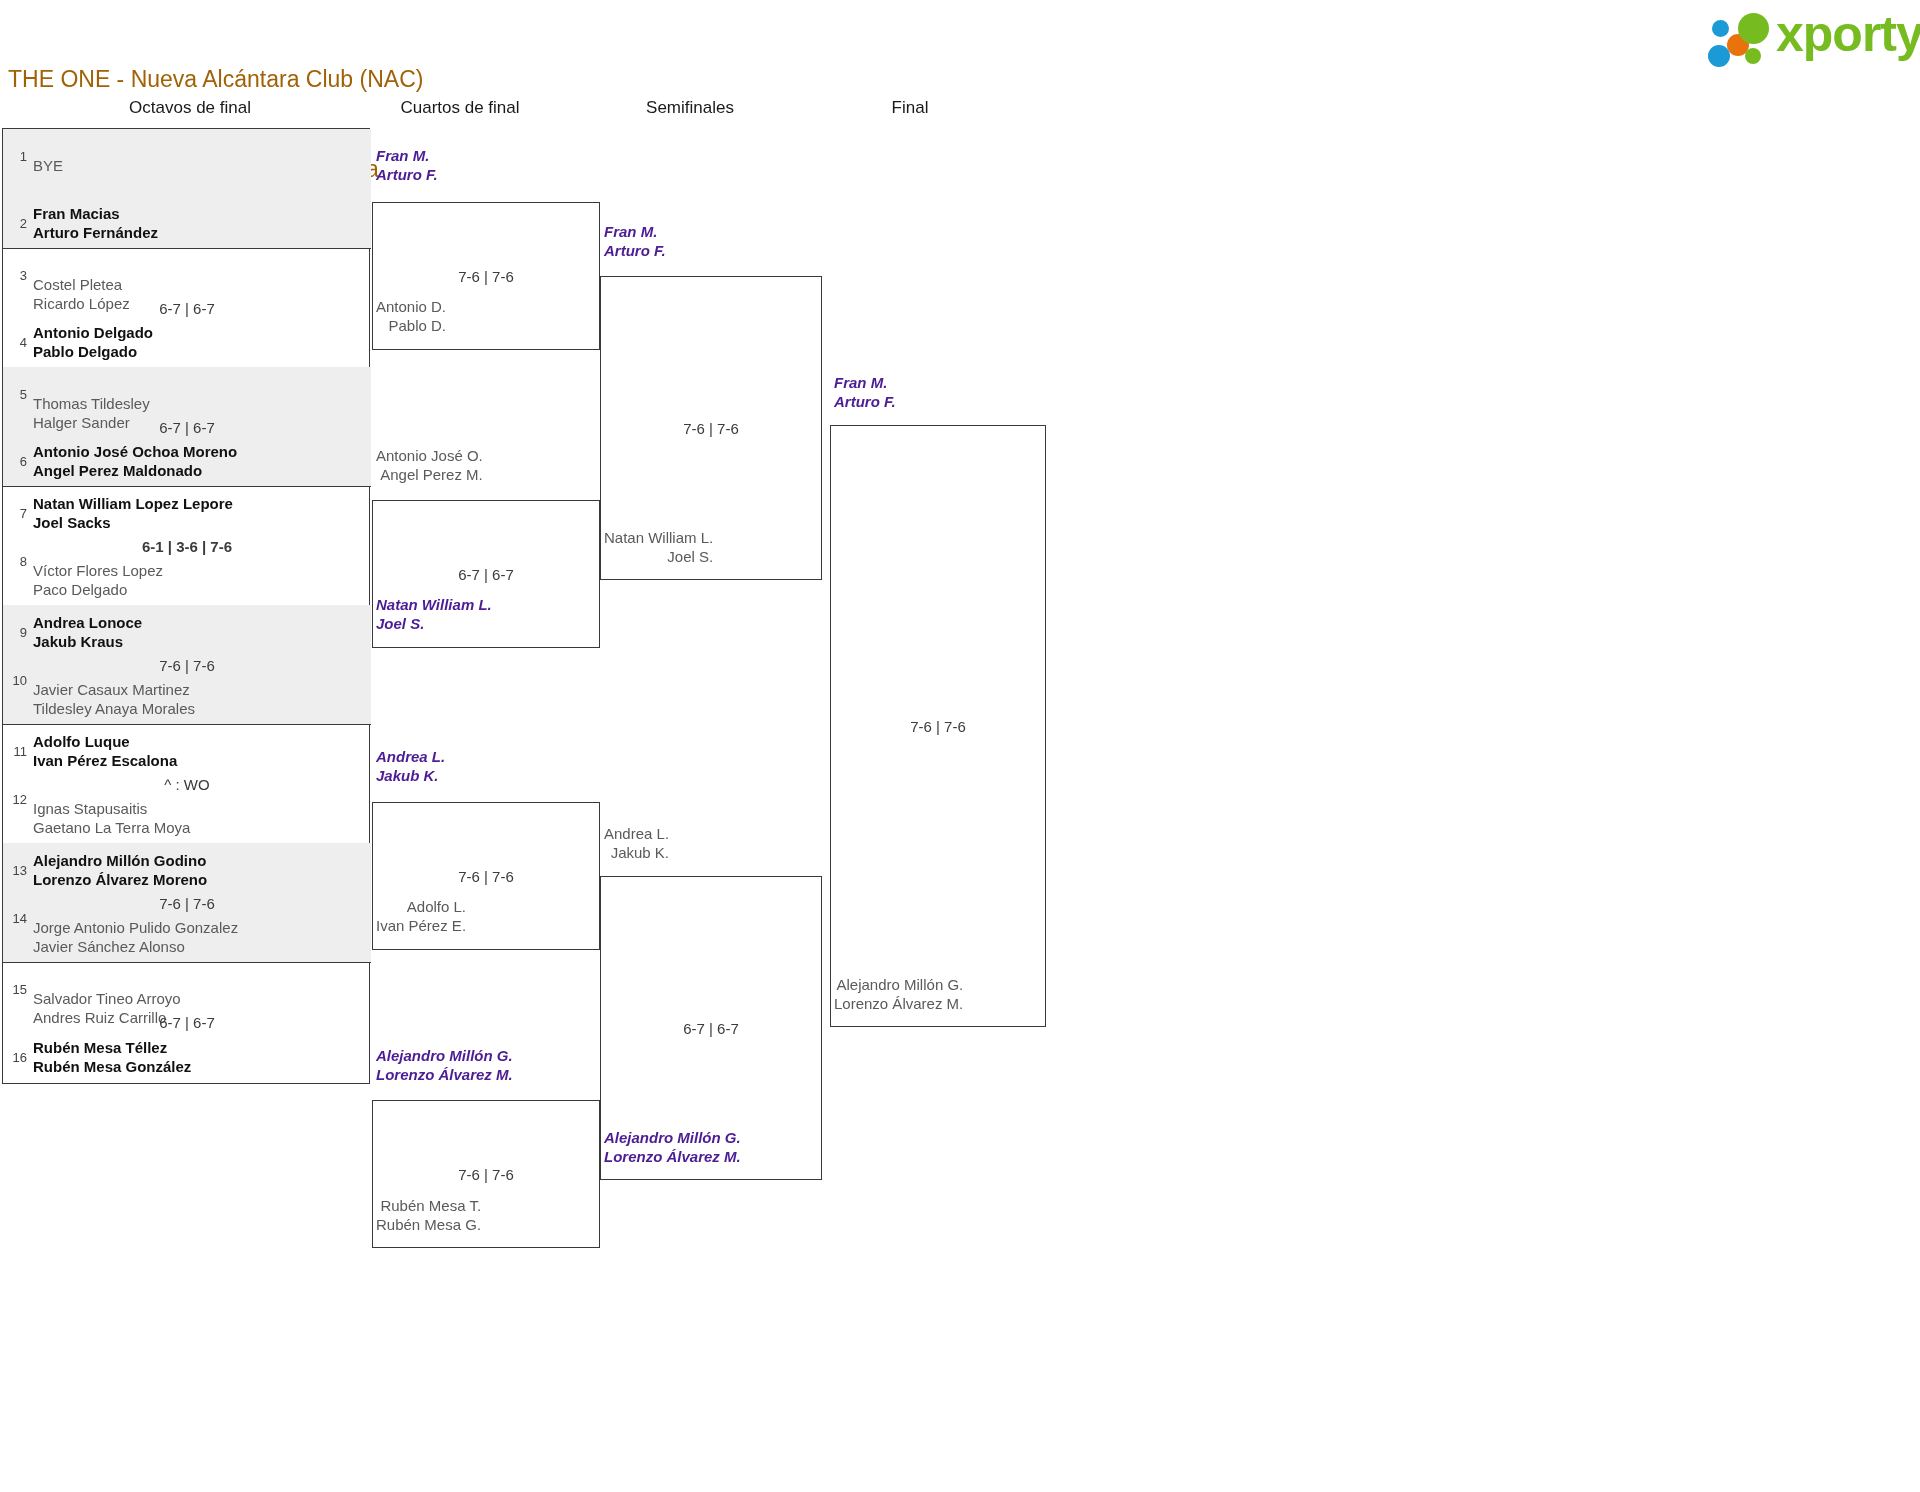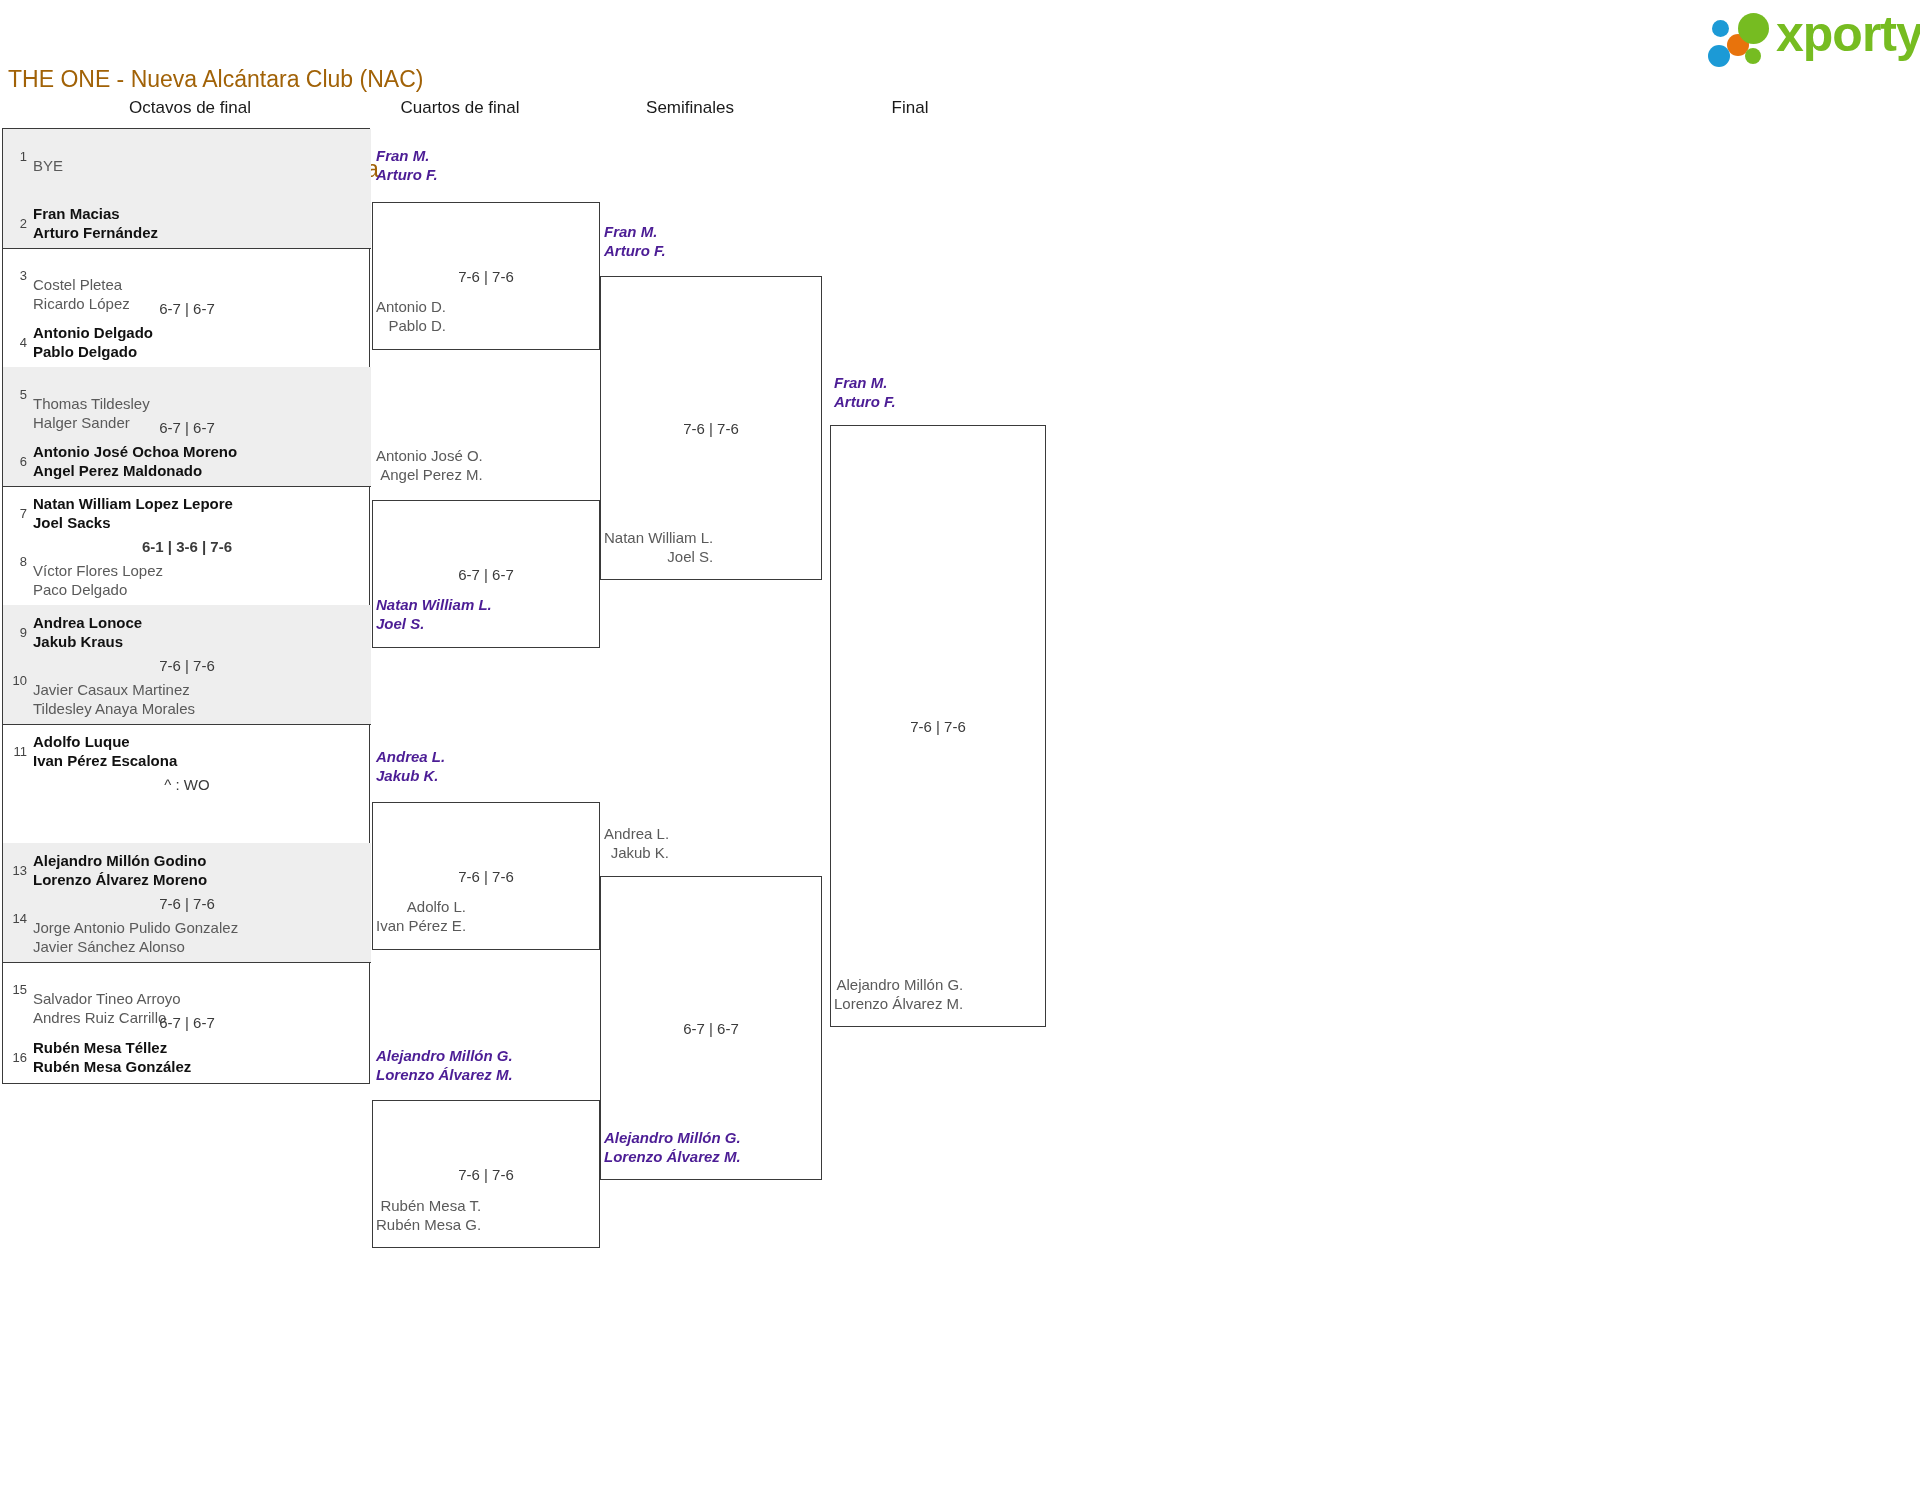--- a/index.html
+++ b/index.html
@@ -263,20 +263,27 @@
 
   <div class="r1-cell" style="top:595px;">
     <div class="r1-entry top winner">
       <span class="seed">11</span>
       <span class="names">
         <span class="nm">Adolfo Luque</span>
         <span class="nm">Ivan Pérez Escalona</span>
       </span>
     </div>
     <div class="r1-score" style="top:52px;">^ : WO</div>
+    <div class="r1-entry bot loser">
+      <span class="seed">12</span>
+      <span class="names">
+        <span class="nm">Ignas Stapusaitis</span>
+        <span class="nm">Gaetano La Terra Moya</span>
+      </span>
+    </div>
   </div>
 
   <div class="r1-cell shaded" style="top:714px;">
     <div class="r1-entry top winner">
       <span class="seed">13</span>
       <span class="names">
         <span class="nm">Alejandro Millón Godino</span>
         <span class="nm">Lorenzo Álvarez Moreno</span>
       </span>
     </div>

